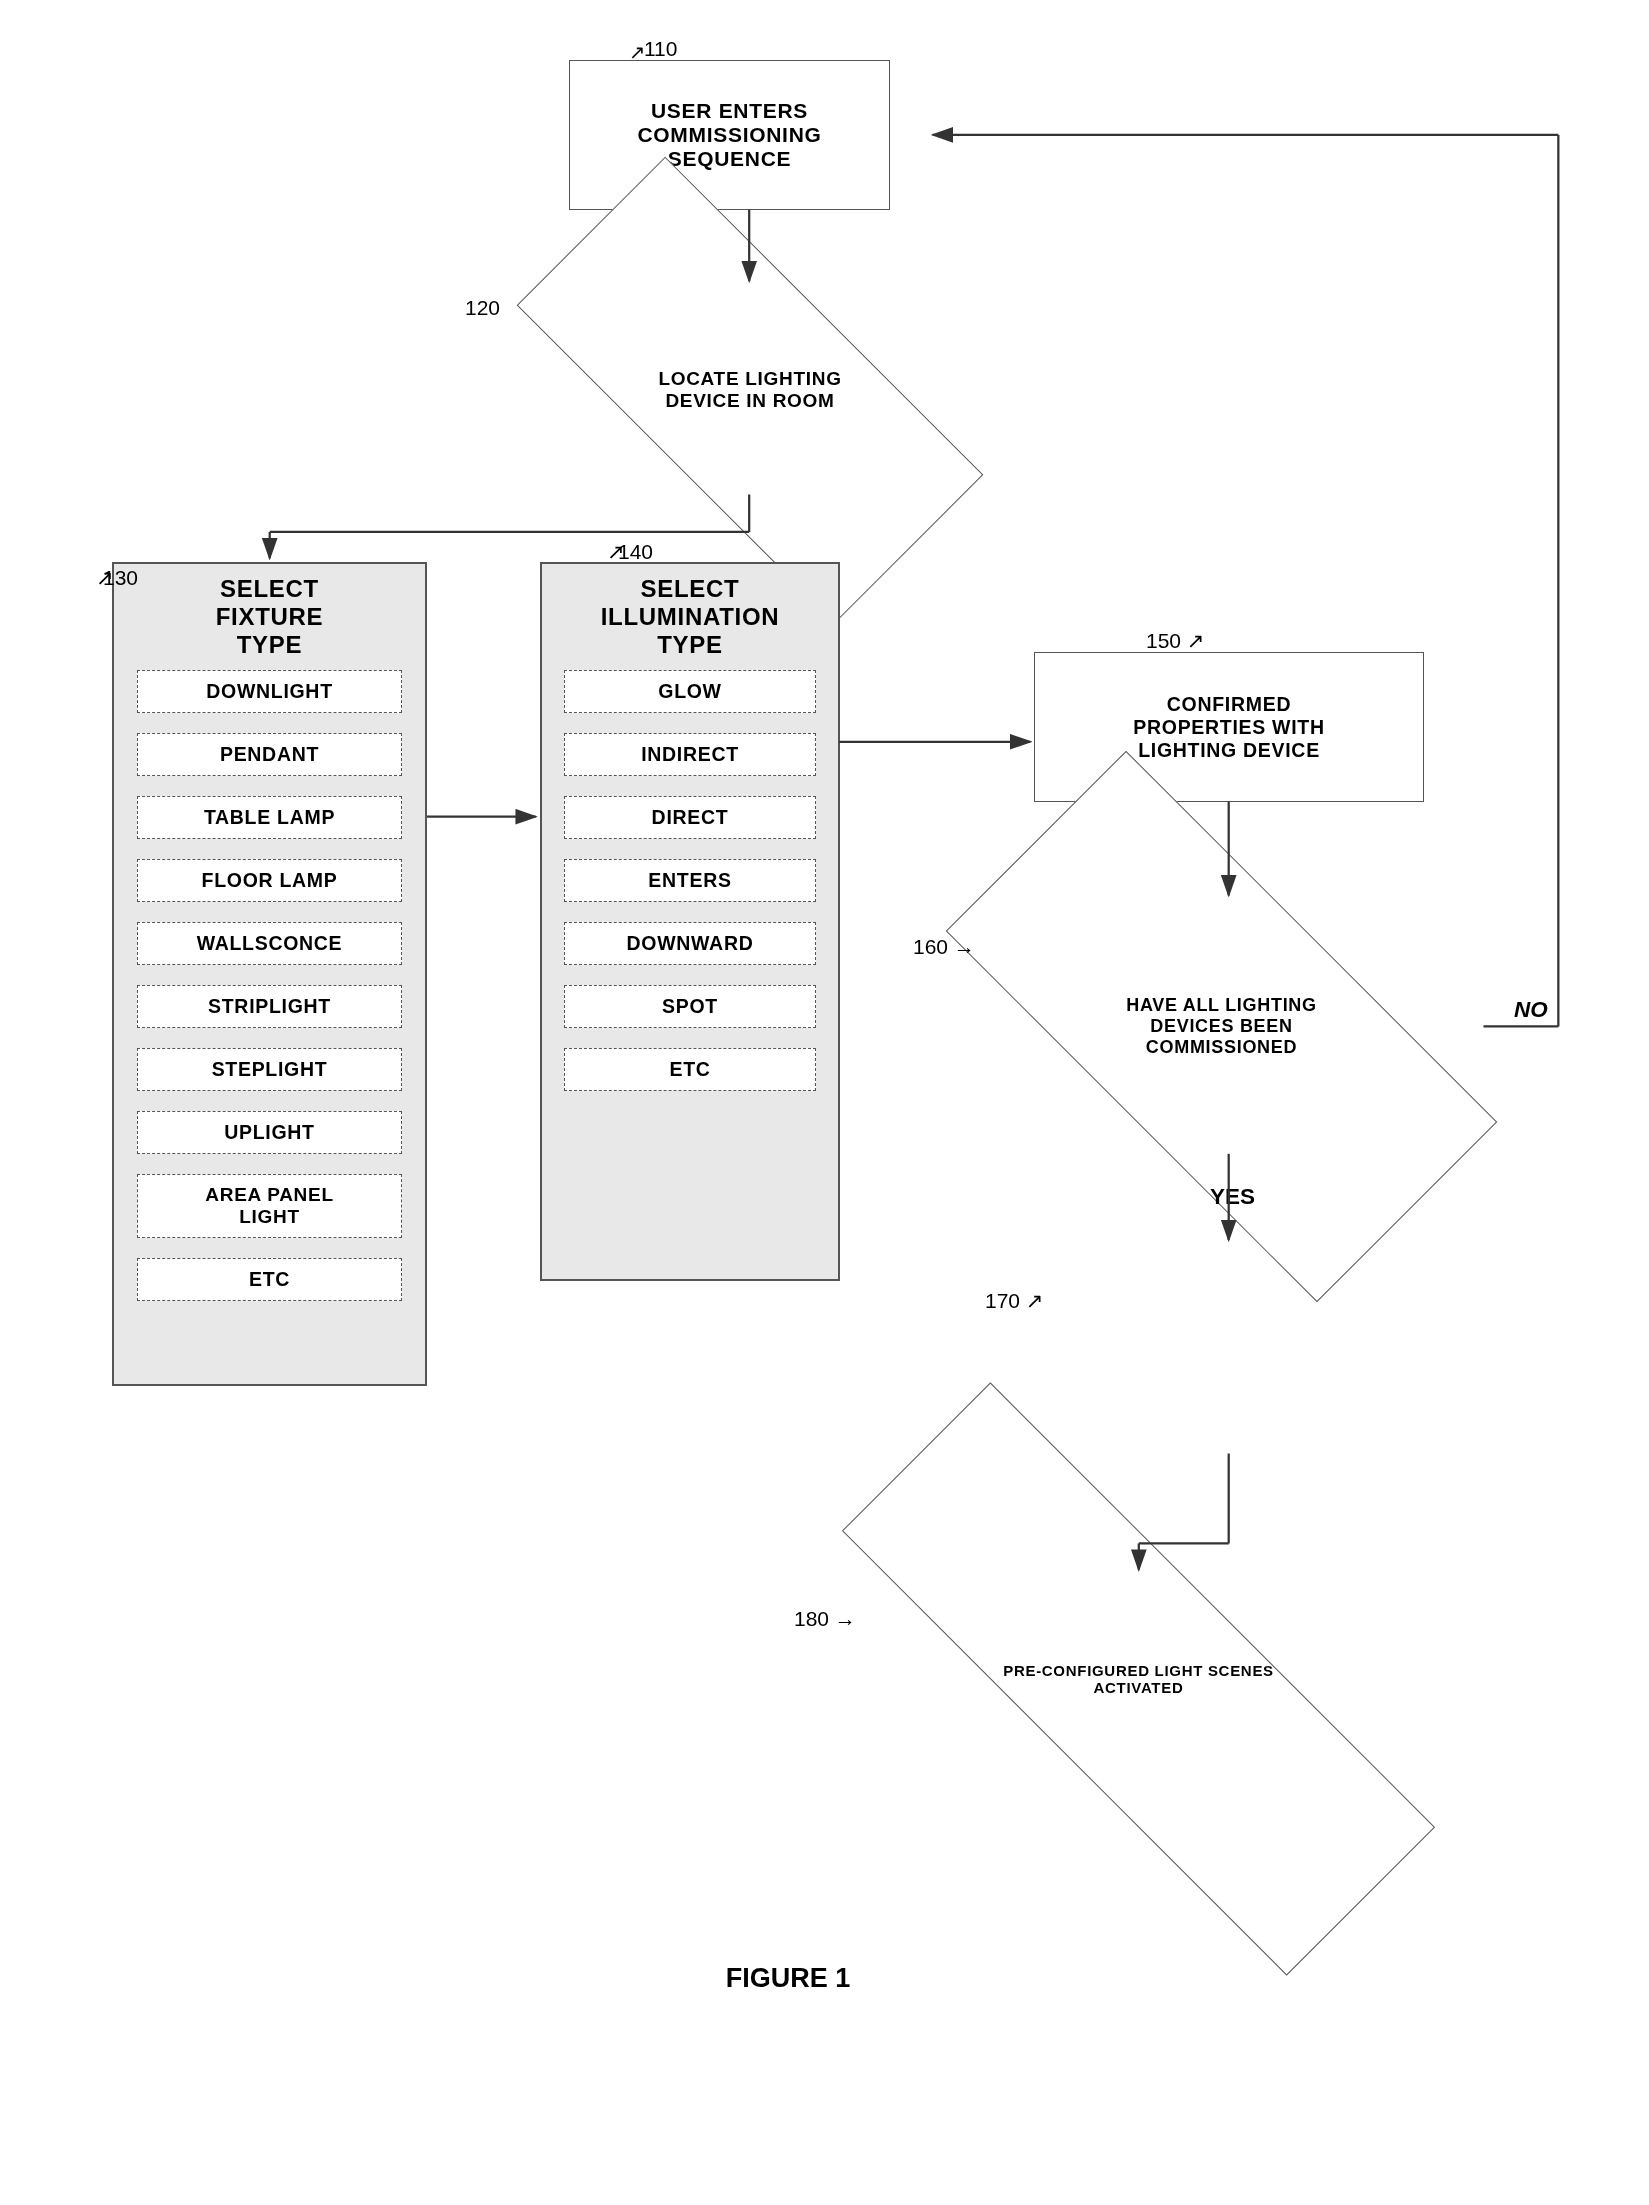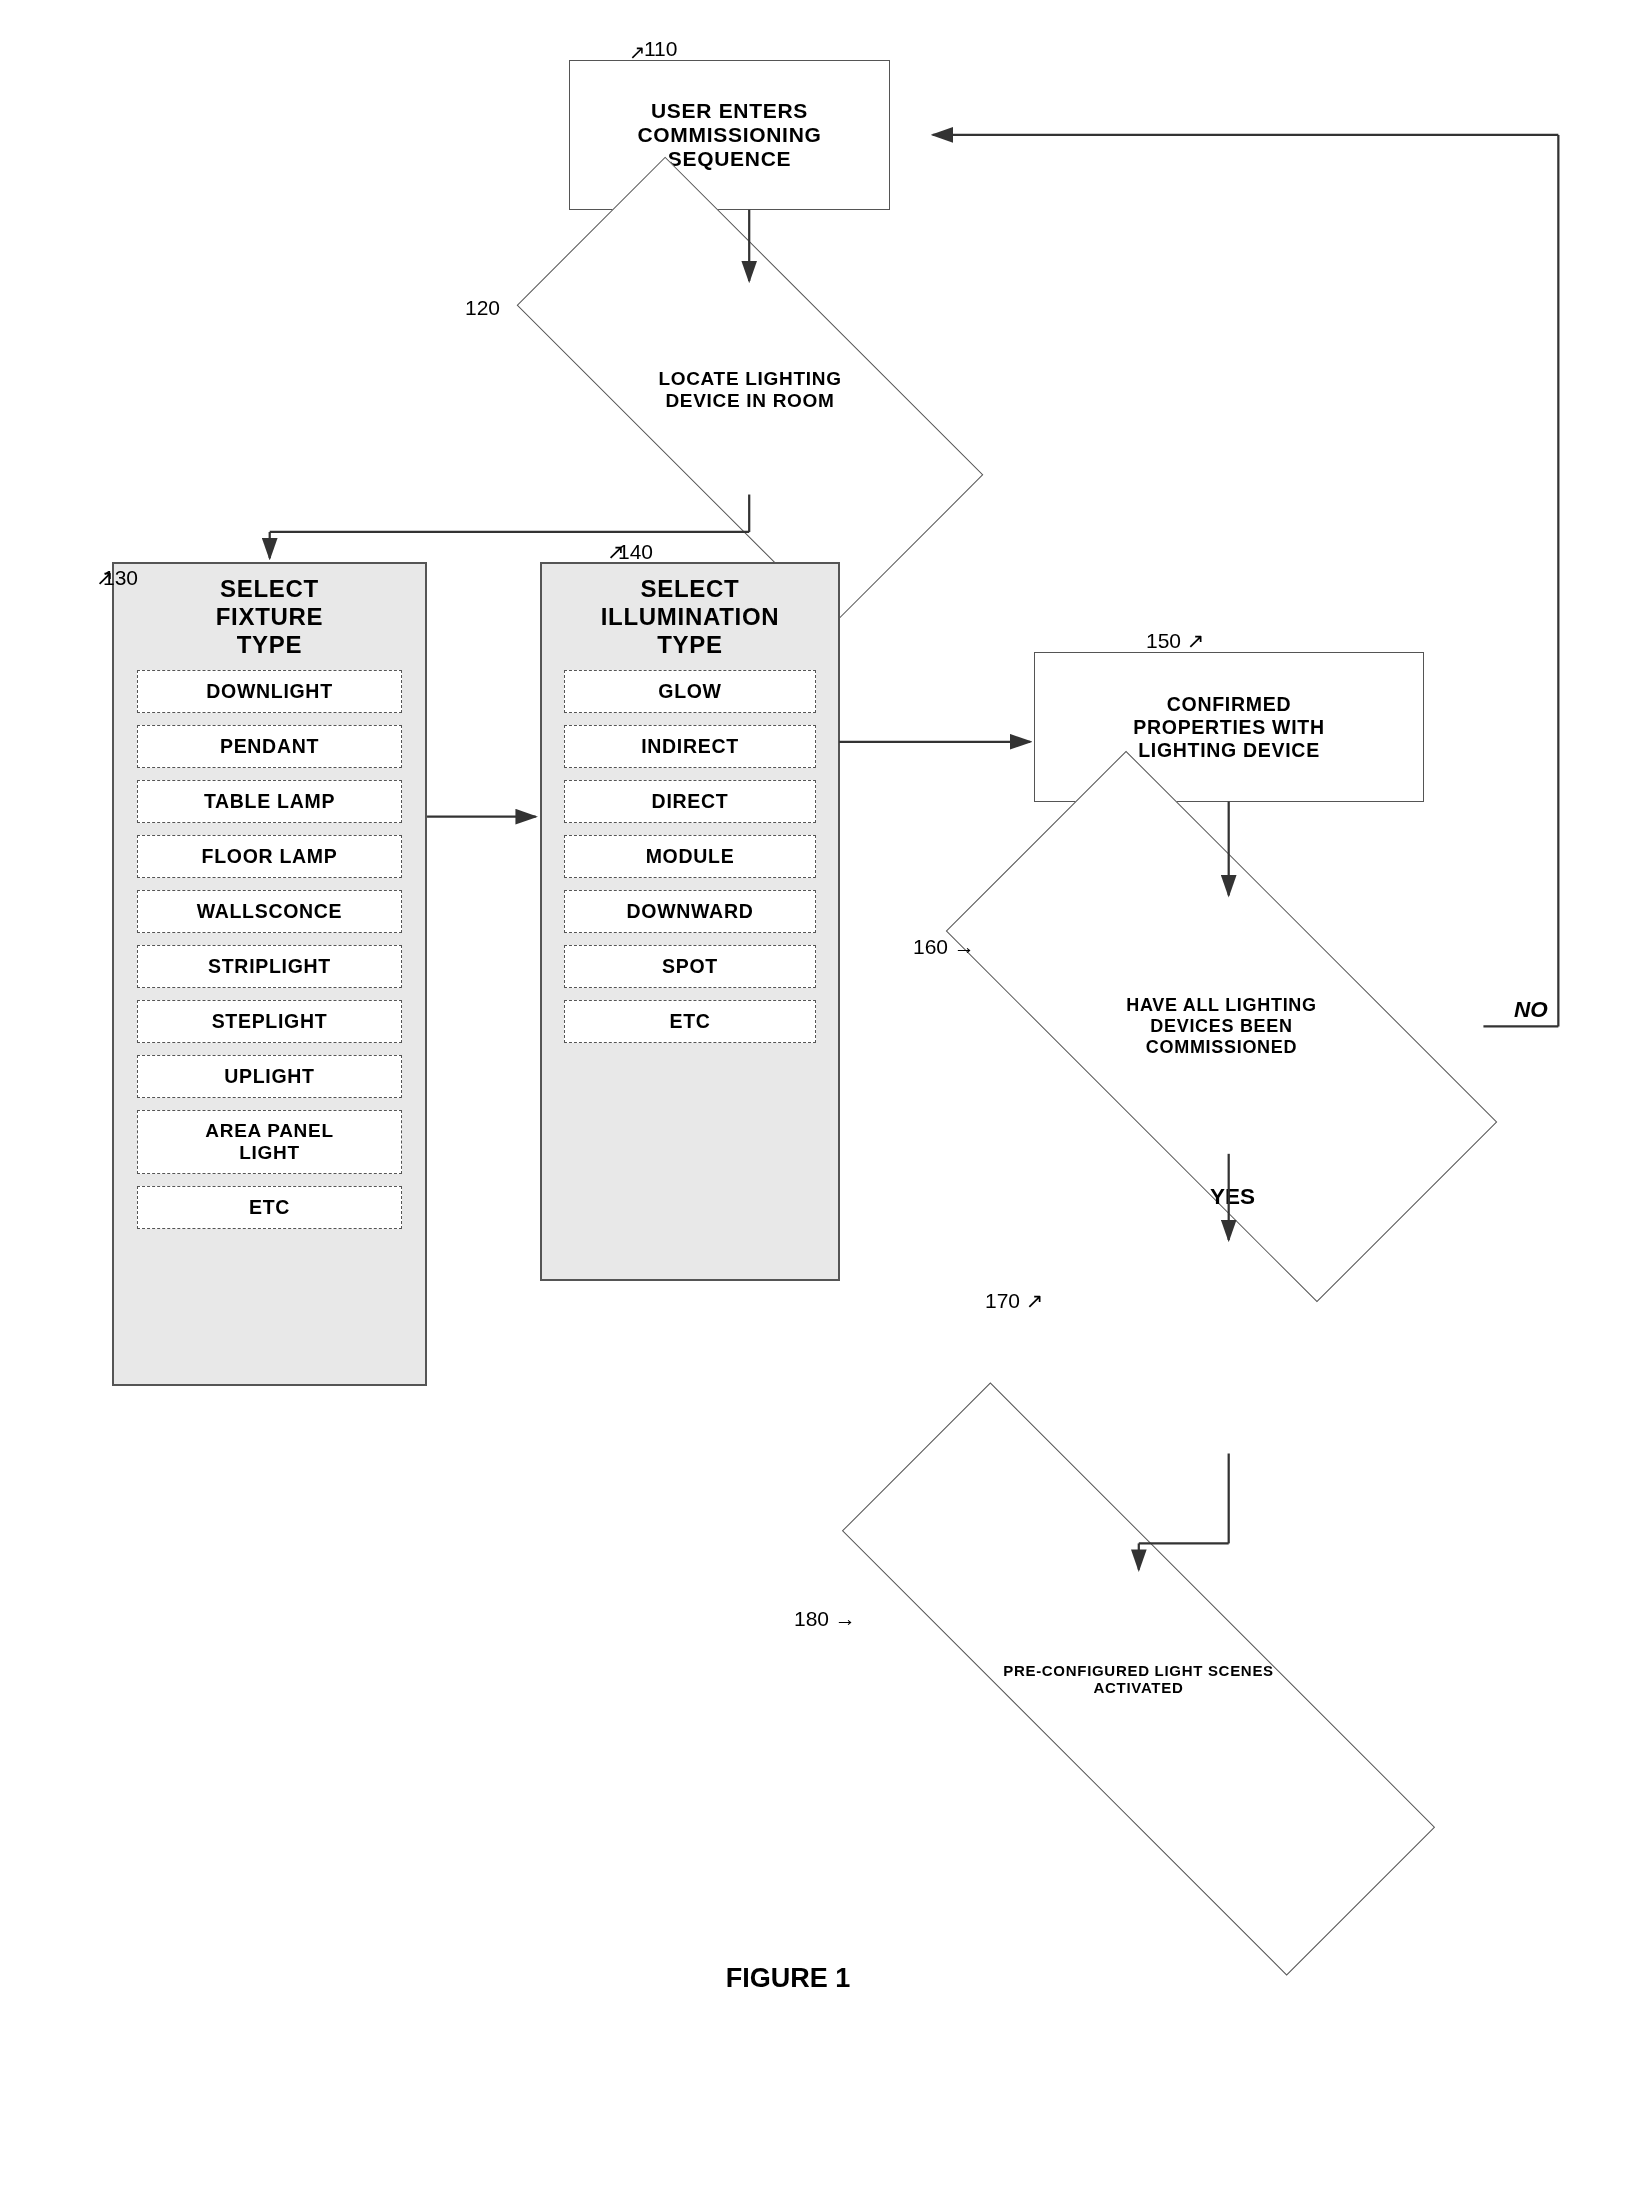--- a/index.html
+++ b/index.html
@@ -86,21 +86,21 @@
     }
 
     .box-list-item {
       border: 1.5px dashed #555;
       background: #fff;
       width: 85%;
       text-align: center;
       font-size: 19.5px;
       font-weight: bold;
       padding: 9px 6px;
-      margin-bottom: 12px;
+      margin-bottom: 20px;
       letter-spacing: 0.7px;
     }
 
     
     .arrows-svg {
       position: absolute;
       top: 0;
       left: 0;
       width: 1649px;
       height: 2205px;
@@ -163,21 +163,21 @@
     <div class="box-list-item">ETC</div>
   </div>
   <div class="step-label" style="left:96px; top:566px; font-size:21px;">↗</div>
   <div class="step-label" style="left:103px; top:566px; font-size:21px;">130</div>
 
   <div class="box-list-container" style="left:540px; top:562px; width:300px; height:719px;">
     <div class="box-list-header">SELECT<br>ILLUMINATION<br>TYPE</div>
     <div class="box-list-item">GLOW</div>
     <div class="box-list-item">INDIRECT</div>
     <div class="box-list-item">DIRECT</div>
-    <div class="box-list-item">MODULE</div>
+    <div class="box-list-item">ENTERS</div>
     <div class="box-list-item">DOWNWARD</div>
     <div class="box-list-item">SPOT</div>
     <div class="box-list-item">ETC</div>
   </div>
   <div class="step-label" style="left:607px; top:540px; font-size:21px;">↗</div>
   <div style="position:absolute; left:618px; top:540px; font-size:21px;">140</div>
 
   <div class="box-rect" style="left:1034px; top:652px; width:390px; height:150px;">
     <span style="white-space:pre-line; font-size:19.5px; font-weight:bold;">CONFIRMED
 PROPERTIES WITH

